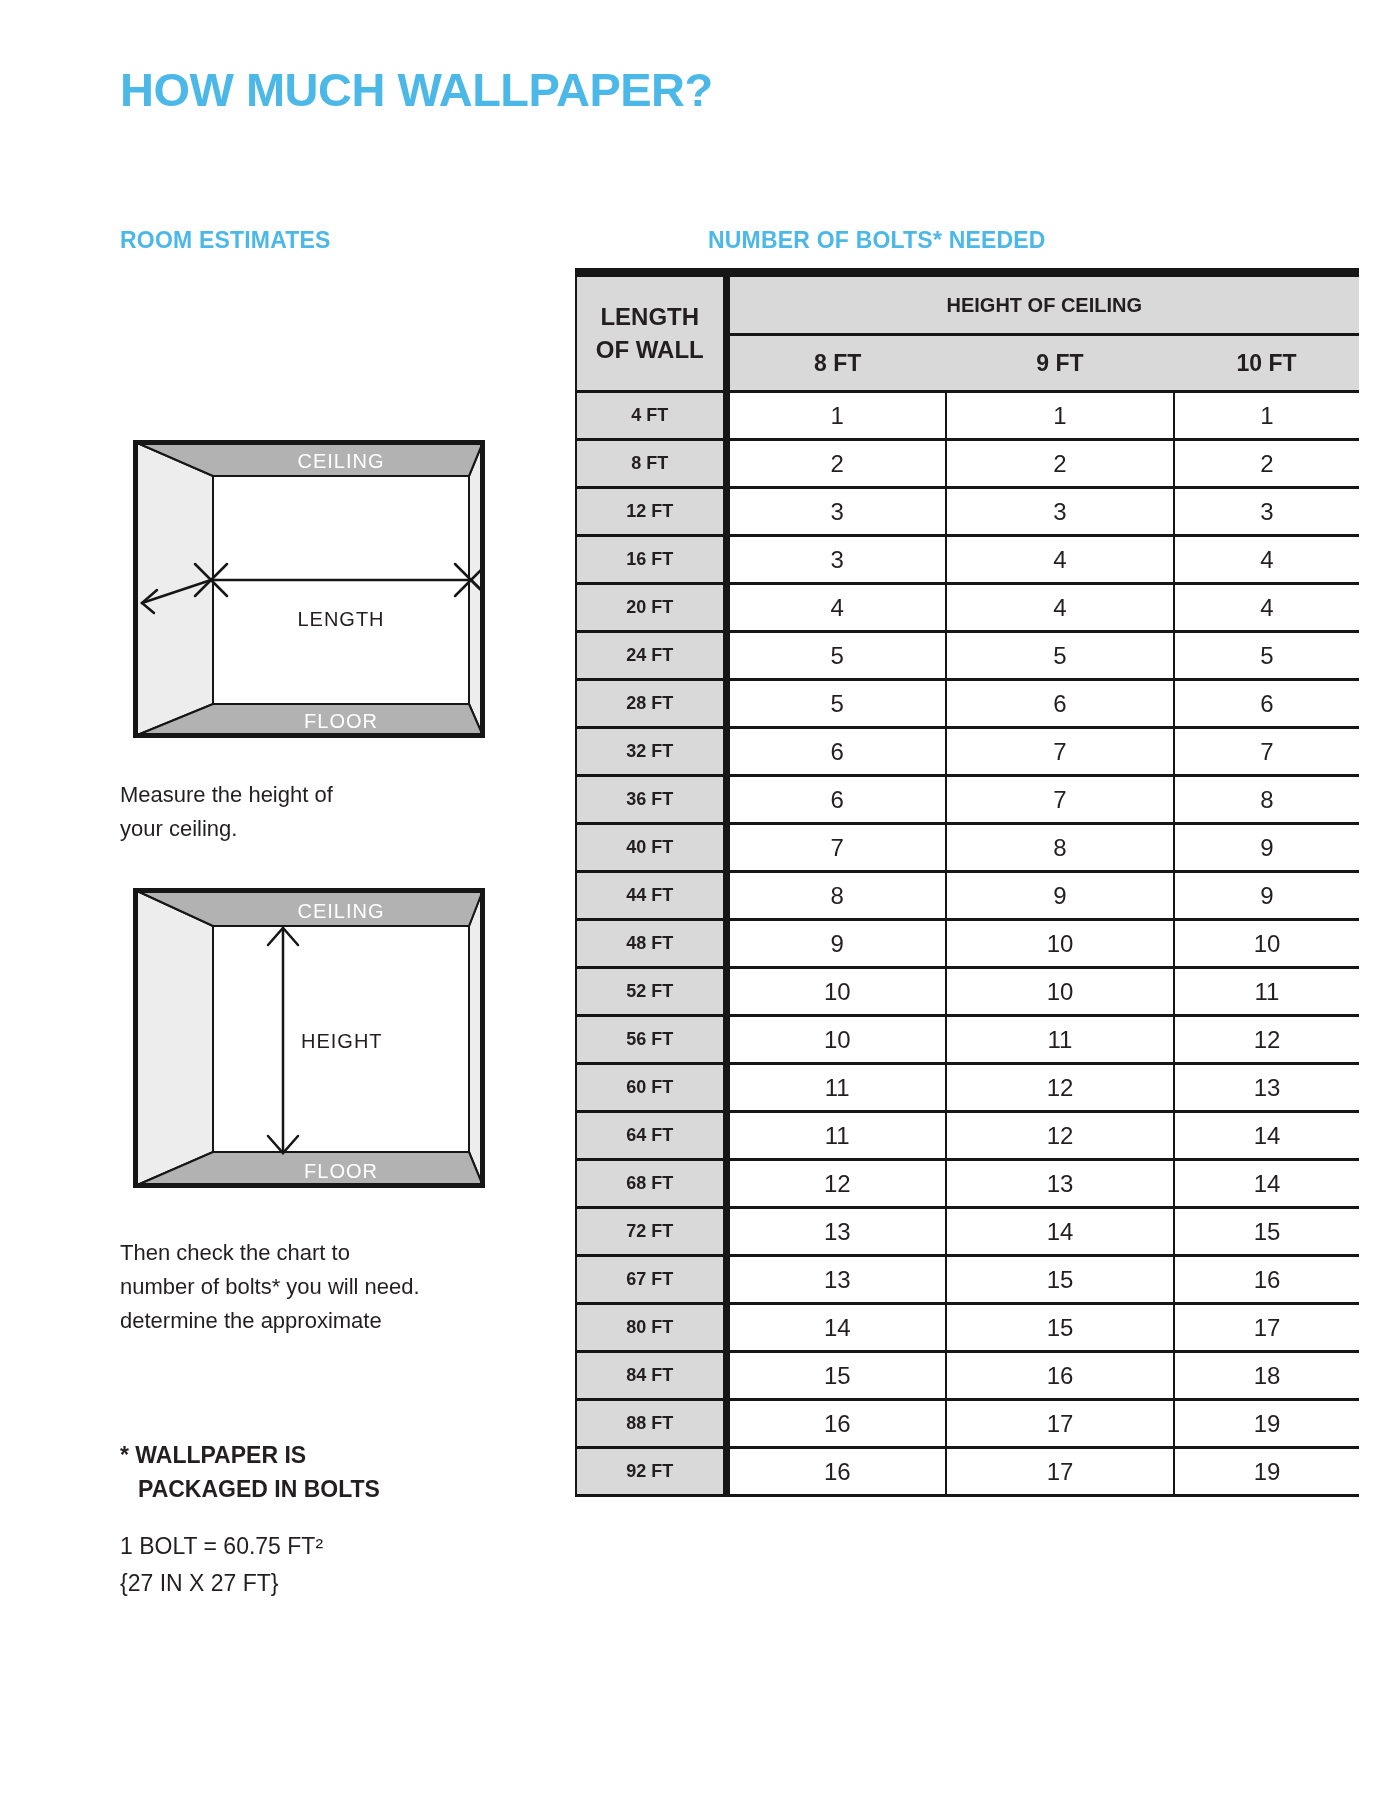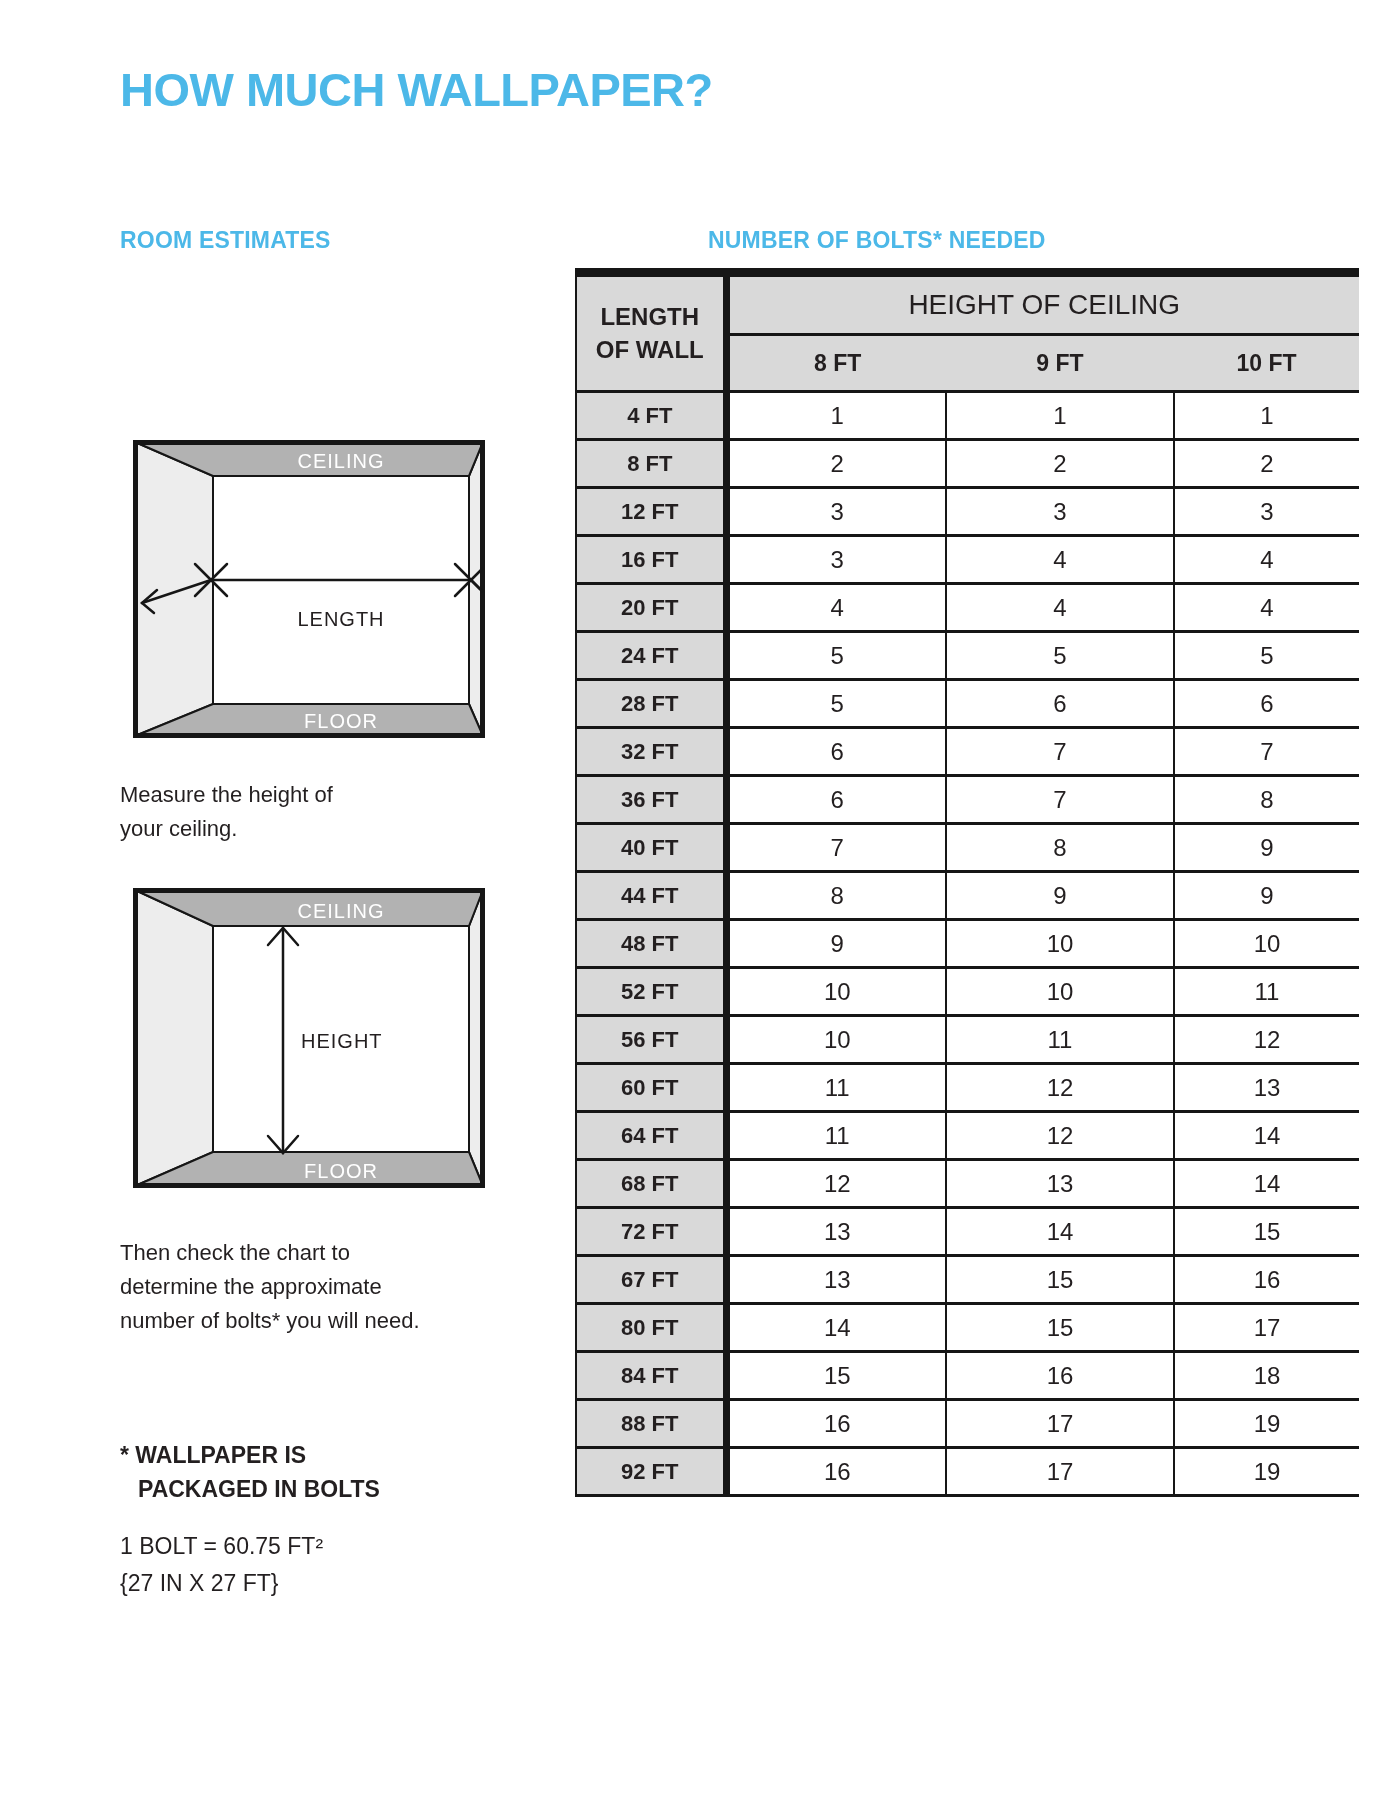--- a/index.html
+++ b/index.html
@@ -30,25 +30,25 @@
   table.bolts th,table.bolts td{
     padding:0;text-align:center;vertical-align:middle;
     border-bottom:3px solid #161616;
   }
   table.bolts th{background:#d9d9d9;}
   table.bolts td{background:#ffffff;font-size:24px;font-weight:normal;border-left:2px solid #161616;}
   th.corner{
     border-left:2px solid #161616;border-right:7px solid #161616;
     font-size:24px;font-weight:bold;white-space:pre-line;line-height:1.35;
   }
-  th.group{font-size:28px;font-weight:normal;height:56px;}
+  th.group{font-size:20px;font-weight:bold;height:56px;}
   th.sub{font-size:23px;font-weight:bold;height:54px;border-left:none;}
   table.bolts tbody th{
     border-left:2px solid #161616;border-right:7px solid #161616;
-    font-size:22px;font-weight:bold;
+    font-size:18px;font-weight:bold;
   }
   table.bolts tbody tr{height:48px;}
 
   
   svg text{font-family:"Liberation Sans",sans-serif;}
   .room-label{fill:#ffffff;font-size:20px;letter-spacing:1px;}
   .measure-label{fill:#231f20;font-size:20px;letter-spacing:1px;}
 </style>
 </head>
 <body>
@@ -99,22 +99,22 @@
       <polyline points="135,57 150,40 165,57"></polyline>
       <polyline points="135,248 150,265 165,248"></polyline>
     </g>
     <text class="room-label" x="208" y="30" text-anchor="middle">CEILING</text>
     <text class="room-label" x="208" y="290" text-anchor="middle">FLOOR</text>
     <text class="measure-label" x="168" y="160" text-anchor="start">HEIGHT</text>
   </svg>
 
   <div class="para abs" style="left:72px;top:1236px;">
     <span>Then check the chart to</span>
+    <span>number of bolts* you will need.</span>
     <span>determine the approximate</span>
-    <span>number of bolts* you will need.</span>
   </div>
 
   <div class="footnote abs" style="left:72px;top:1438px;">
     <span>* WALLPAPER IS</span>
     <span class="indent">PACKAGED IN BOLTS</span>
   </div>
 
   <div class="boltspec abs" style="left:72px;top:1528px;">
     <span>1 BOLT = 60.75 FT²</span>
     <span>{27 IN X 27 FT}</span>

